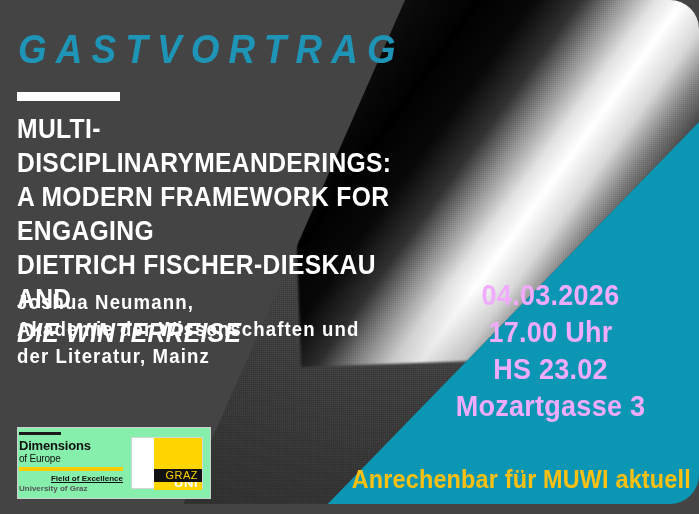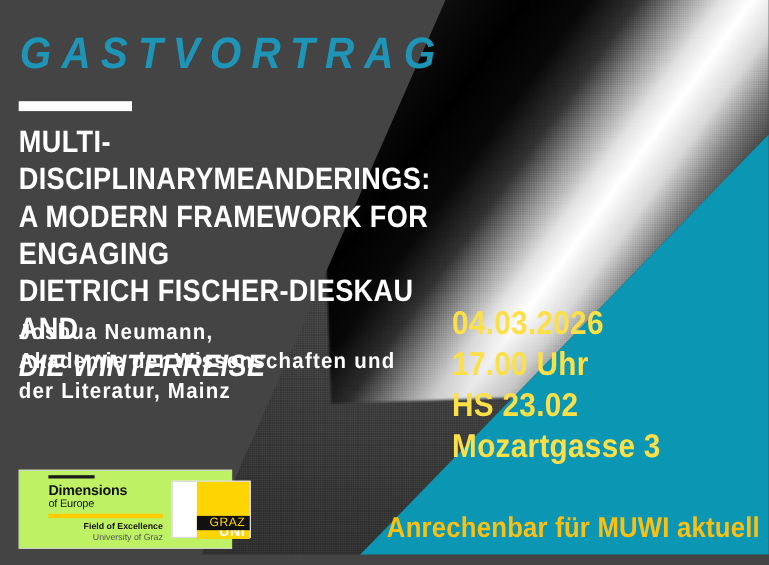--- a/index.html
+++ b/index.html
@@ -8,20 +8,21 @@
     width:699px; height:514px;
     background:#444444;
     font-family:"Liberation Sans", sans-serif;
     overflow:hidden;
   }
   #poster {
     position:relative;
     width:699px; height:504px;
     background:#444444;
     overflow:hidden;
+    border-radius:29px;
   }
 
   
   #photo-layer {
     position:absolute;
     left:0; top:0; width:699px; height:514px;
     clip-path: polygon(405px 0px, 699px 0px, 699px 122px, 318px 514px, 179px 514px);
     overflow:hidden;
   }
   #photo {
@@ -130,25 +131,25 @@
     letter-spacing:1.2px;
     transform:scaleX(.93);
     transform-origin:left top;
   }
 
   
   #logo-box {
     position:absolute;
     left:17px; top:427px;
     width:194px; height:72px;
-    background:#bef264;
+    background:#86efac;
     border:1px solid #cfcfcf;
     display:flex;
     align-items:center;
-    padding:6px 26px;
+    padding:6px 1px;
     gap:8px;
   }
   #logo-left {
     flex:0 0 auto;
     width:104px;
     display:flex;
     flex-direction:column;
     justify-content:center;
   }
   #logo-left .topbar {
@@ -161,24 +162,25 @@
   #logo-left .ofeu {
     font-size:10px; font-weight:400; color:#111; line-height:1.15;
     letter-spacing:-.2px;
   }
   #logo-left .ybar {
     width:104px; height:4px; background:#fc0; margin:3px 0 3px;
   }
   #logo-left .foe {
     font-size:8px; font-weight:700; color:#111; line-height:1.25;
     text-align:right;
+    text-decoration:underline;
   }
   #logo-left .uog {
-    font-size:8px; font-weight:400; color:#555; line-height:1.25;
-    text-align:right;
+    font-size:8px; font-weight:700; color:#555; line-height:1.25;
+    text-align:left;
   }
   #logo-right {
     position:relative;
     width:72px; height:52px;
     border:1px solid #d6d6d6;
     background:#ffffff;
     flex:0 0 auto;
   }
   #logo-right .yellow {
     position:absolute; right:0; top:0; width:48px; height:52px; background:#ffd500;
@@ -196,22 +198,22 @@
     position:absolute; right:4px; bottom:7px;
     font-size:11px; font-weight:400; color:#ffd500; letter-spacing:.5px;
     line-height:1;
   }
 
   
   #details {
     position:absolute;
     right:9px; top:276px;
     width:310px;
-    text-align:left;
-    color:#fde047;
+    text-align:center;
+    color:#f0abfc;
     font-family:"Liberation Sans Narrow","Liberation Sans", sans-serif;
     font-weight:700;
     font-size:30px;
     line-height:37px;
     letter-spacing:.3px;
   }
   #details div { transform:scaleX(.9); transform-origin:right center; }
 
   #footnote {
     position:absolute;

